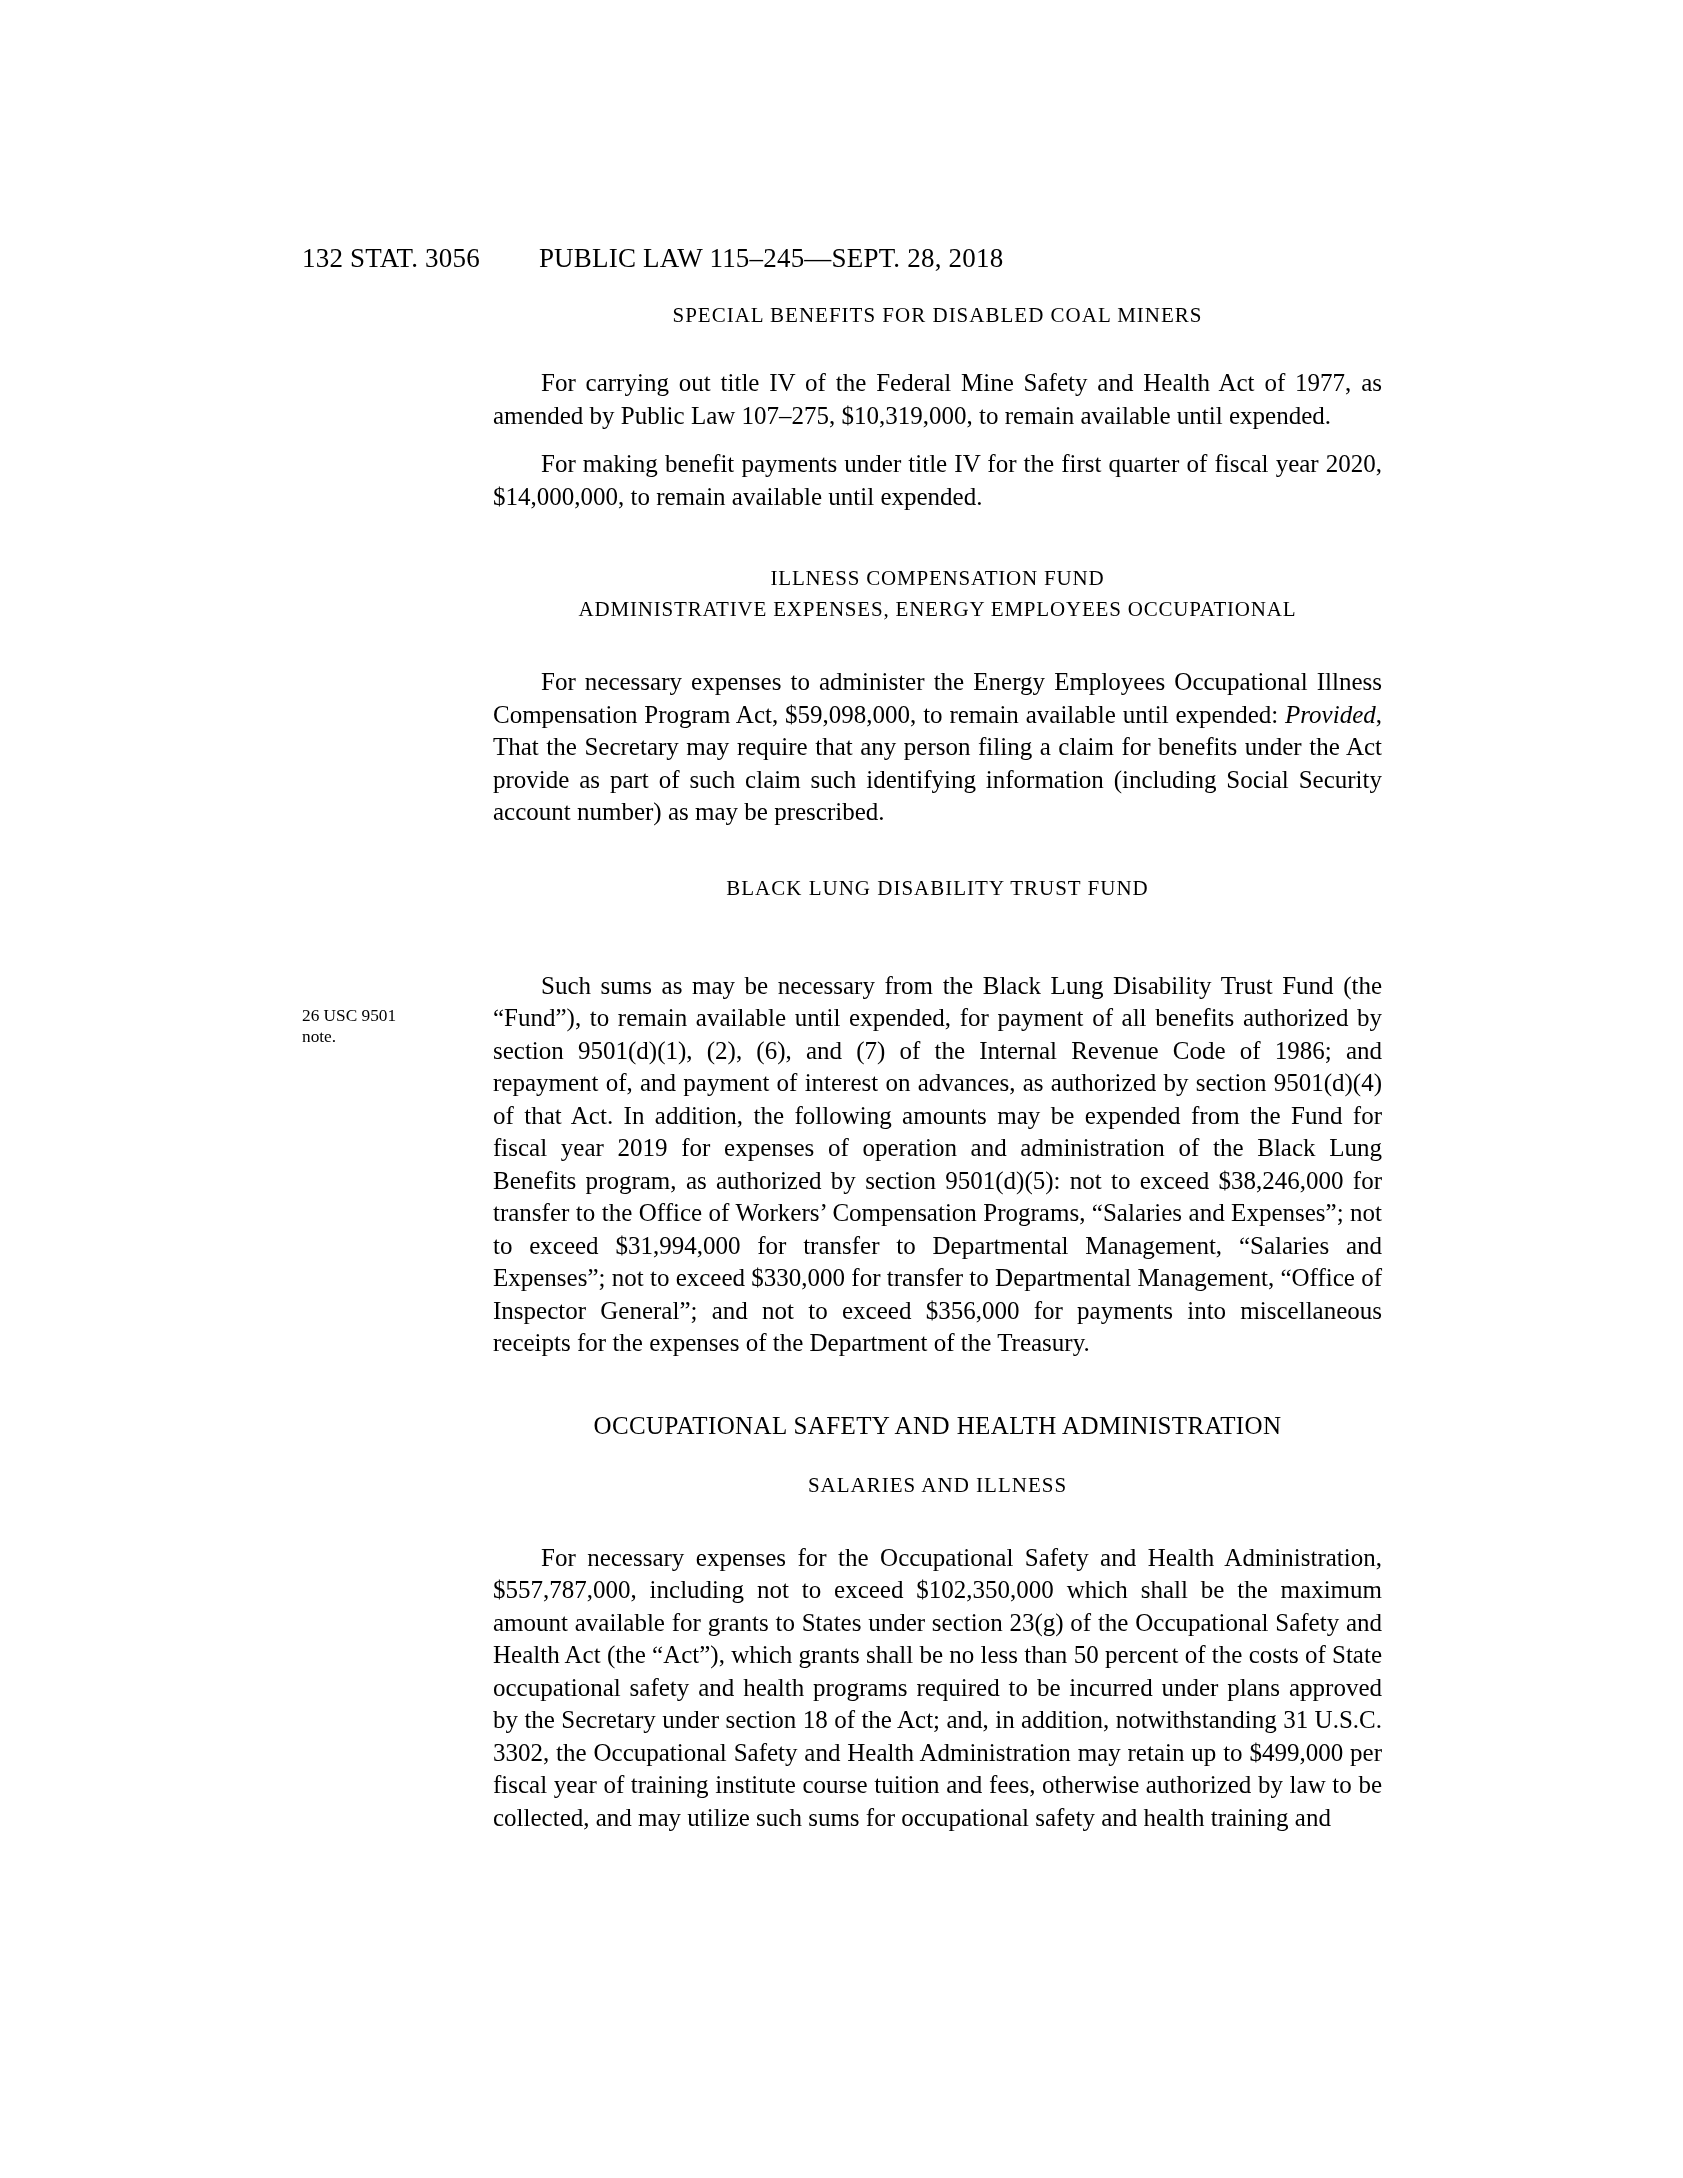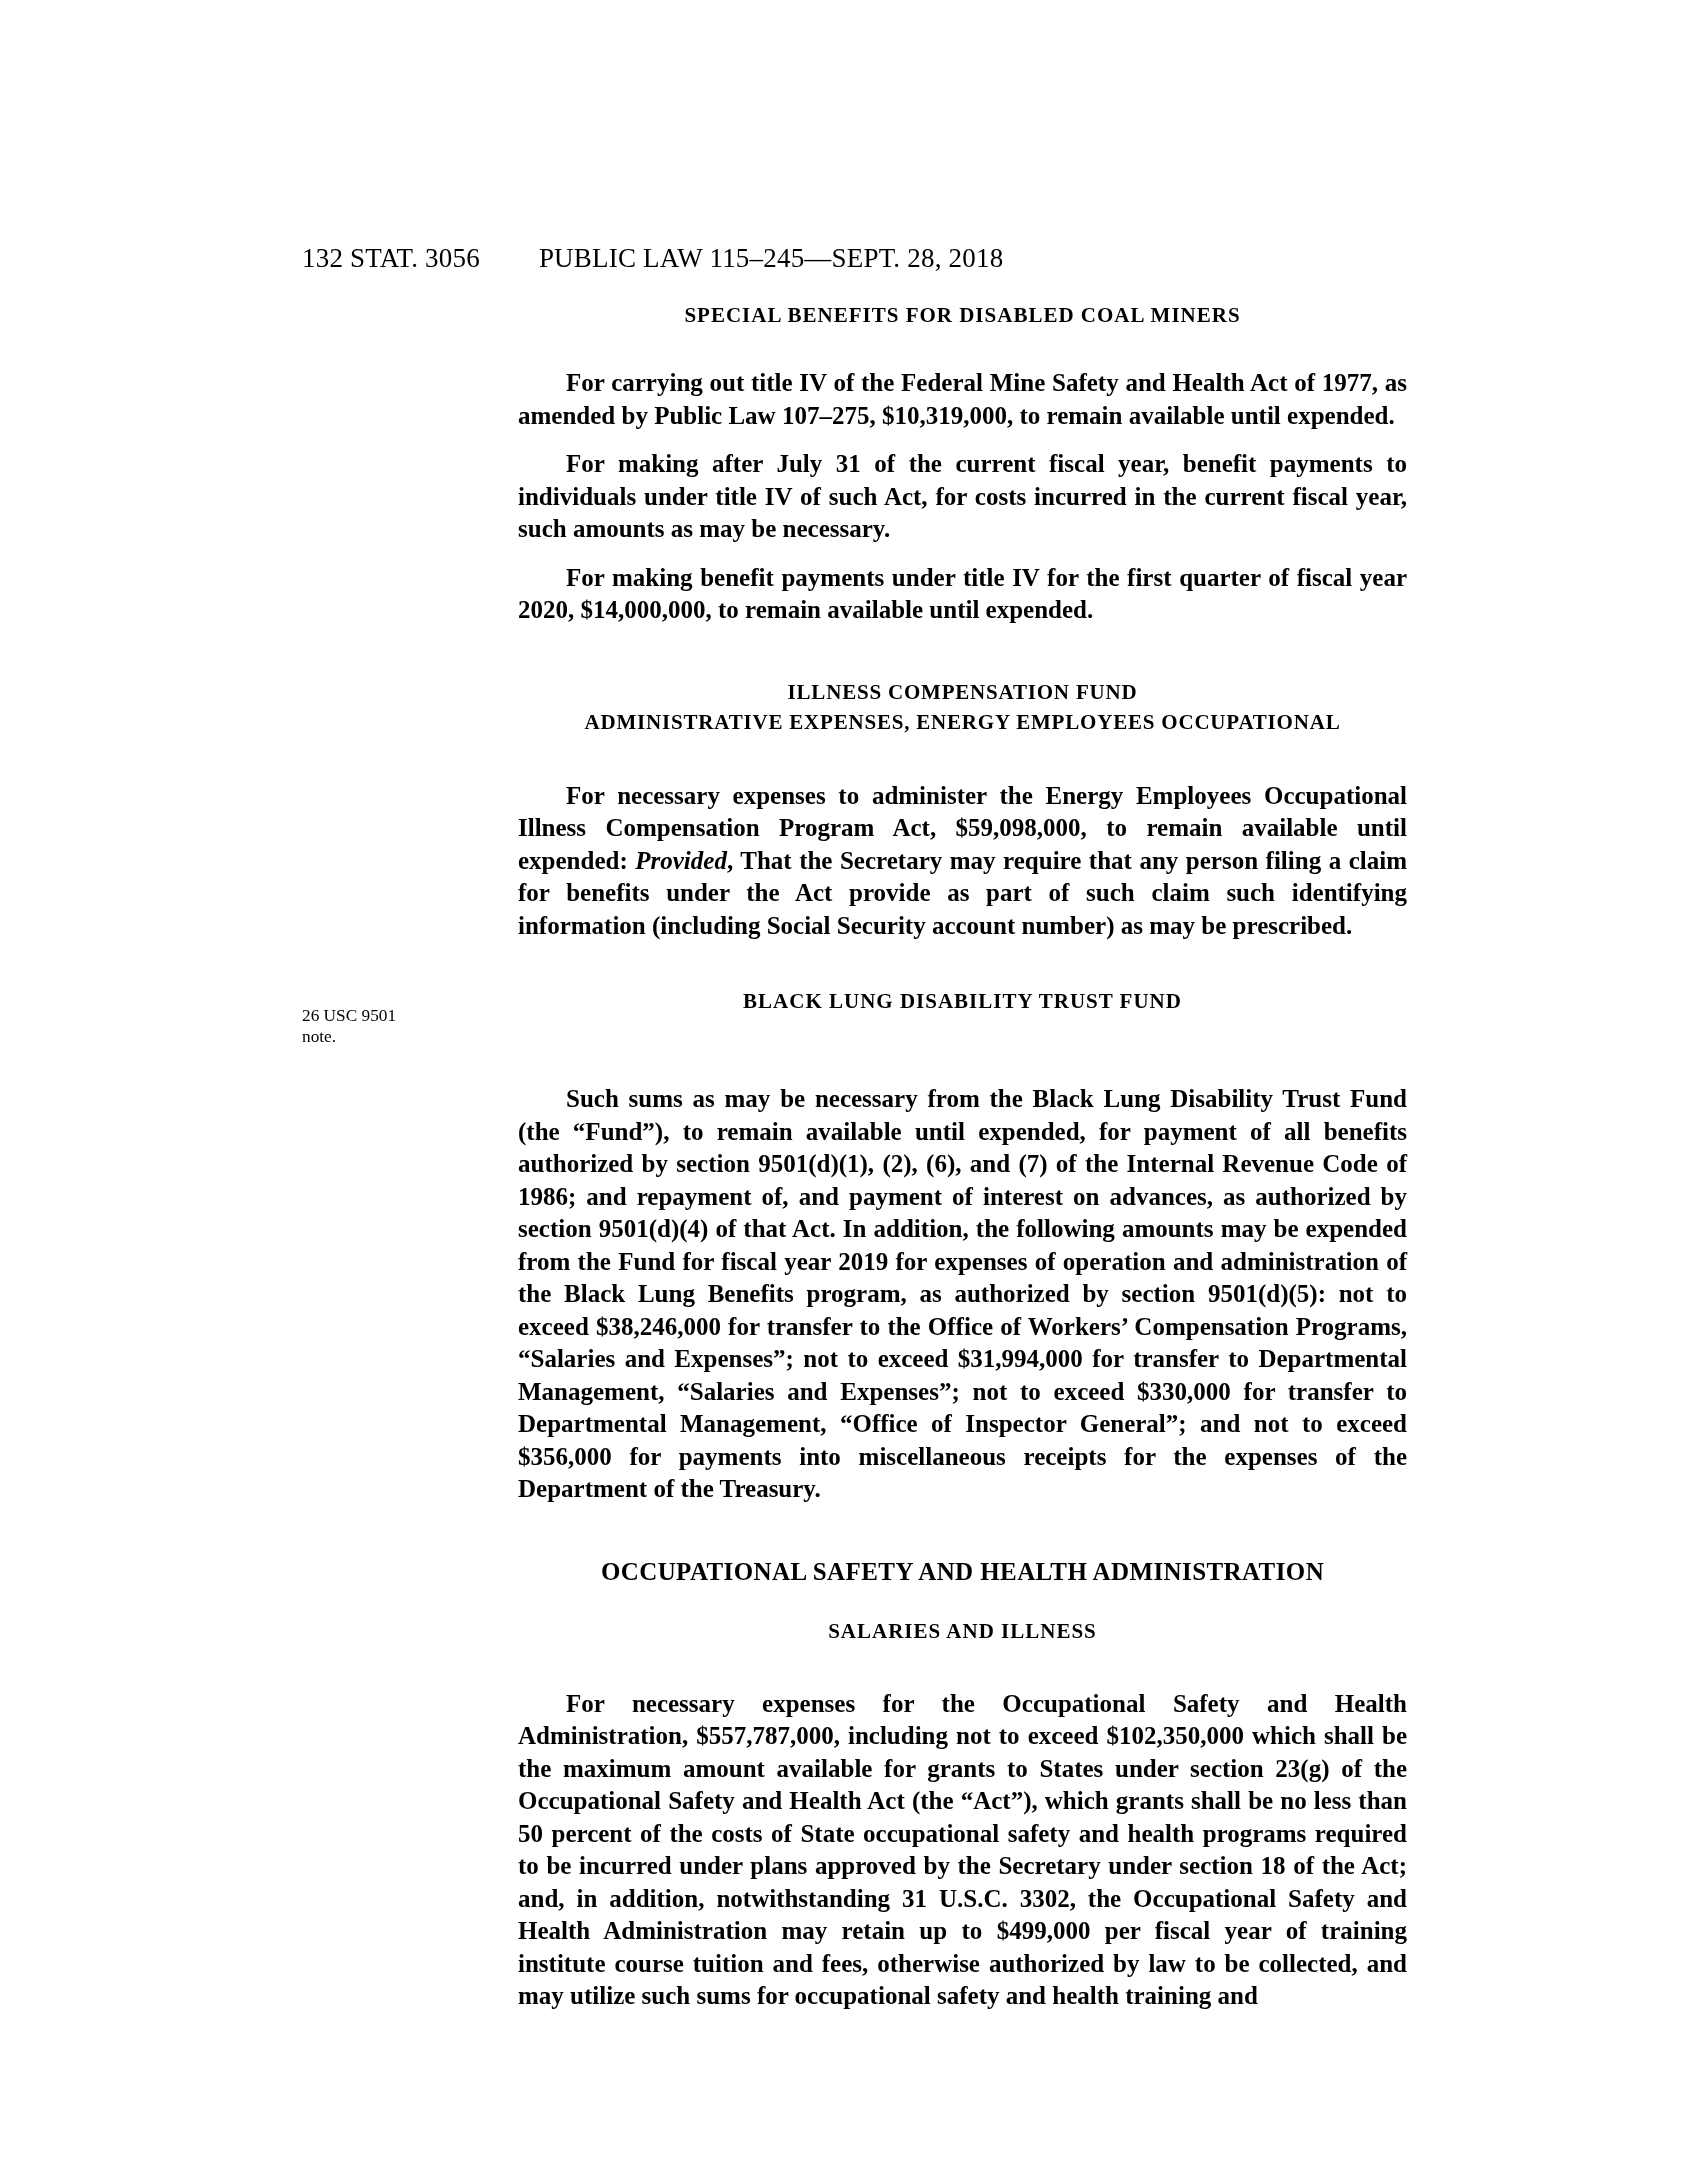--- a/index.html
+++ b/index.html
@@ -37,28 +37,27 @@
   .header .stat {
     white-space: nowrap;
   }
   .header .law {
     margin-left: 59px;
     white-space: nowrap;
   }
   
   .content {
     position: absolute;
-    left: 502px;
+    left: 477px;
     top: 302px;
     width: 921px;
     font-size: 25px;
     line-height: 1.30;
     text-align: justify;
     text-justify: inter-word;
-    font-weight: bold;
   }
   .center {
     text-align: center;
     text-justify: auto;
   }
   .caps-small {
     font-size: 21px;
     letter-spacing: 1px;
   }
   .caps-small-wide {
@@ -104,21 +103,20 @@
   <div class="margin-note">
     <div>26 USC 9501</div>
     <div>note.</div>
   </div>
 
   <div class="content">
 
     <div class="center caps-small">SPECIAL BENEFITS FOR DISABLED COAL MINERS</div>
     <div class="gap-22"></div>
     <p class="para">For carrying out title IV of the Federal Mine Safety and Health Act of 1977, as amended by Public Law 107–275, $10,319,000, to remain available until expended.</p>
-    <p class="para">For making after July 31 of the current fiscal year, benefit payments to individuals under title IV of such Act, for costs incurred in the current fiscal year, such amounts as may be necessary.</p>
     <p class="para">For making benefit payments under title IV for the first quarter of fiscal year 2020, $14,000,000, to remain available until expended.</p>
 
     <div class="gap-34"></div>
 
     <div class="center caps-small-wide">ILLNESS COMPENSATION FUND</div>
     <div class="center caps-small-wide">ADMINISTRATIVE EXPENSES, ENERGY EMPLOYEES OCCUPATIONAL</div>
     <div class="gap-26"></div>
     <p class="para"><span>For necessary expenses to administer the Energy Employees Occupational Illness Compensation Program Act, $59,098,000, to remain available until expended: </span><em>Provided</em><span>, That the Secretary may require that any person filing a claim for benefits under the Act provide as part of such claim such identifying information (including Social Security account number) as may be prescribed.</span></p>
 
     <div class="gap-30"></div>

